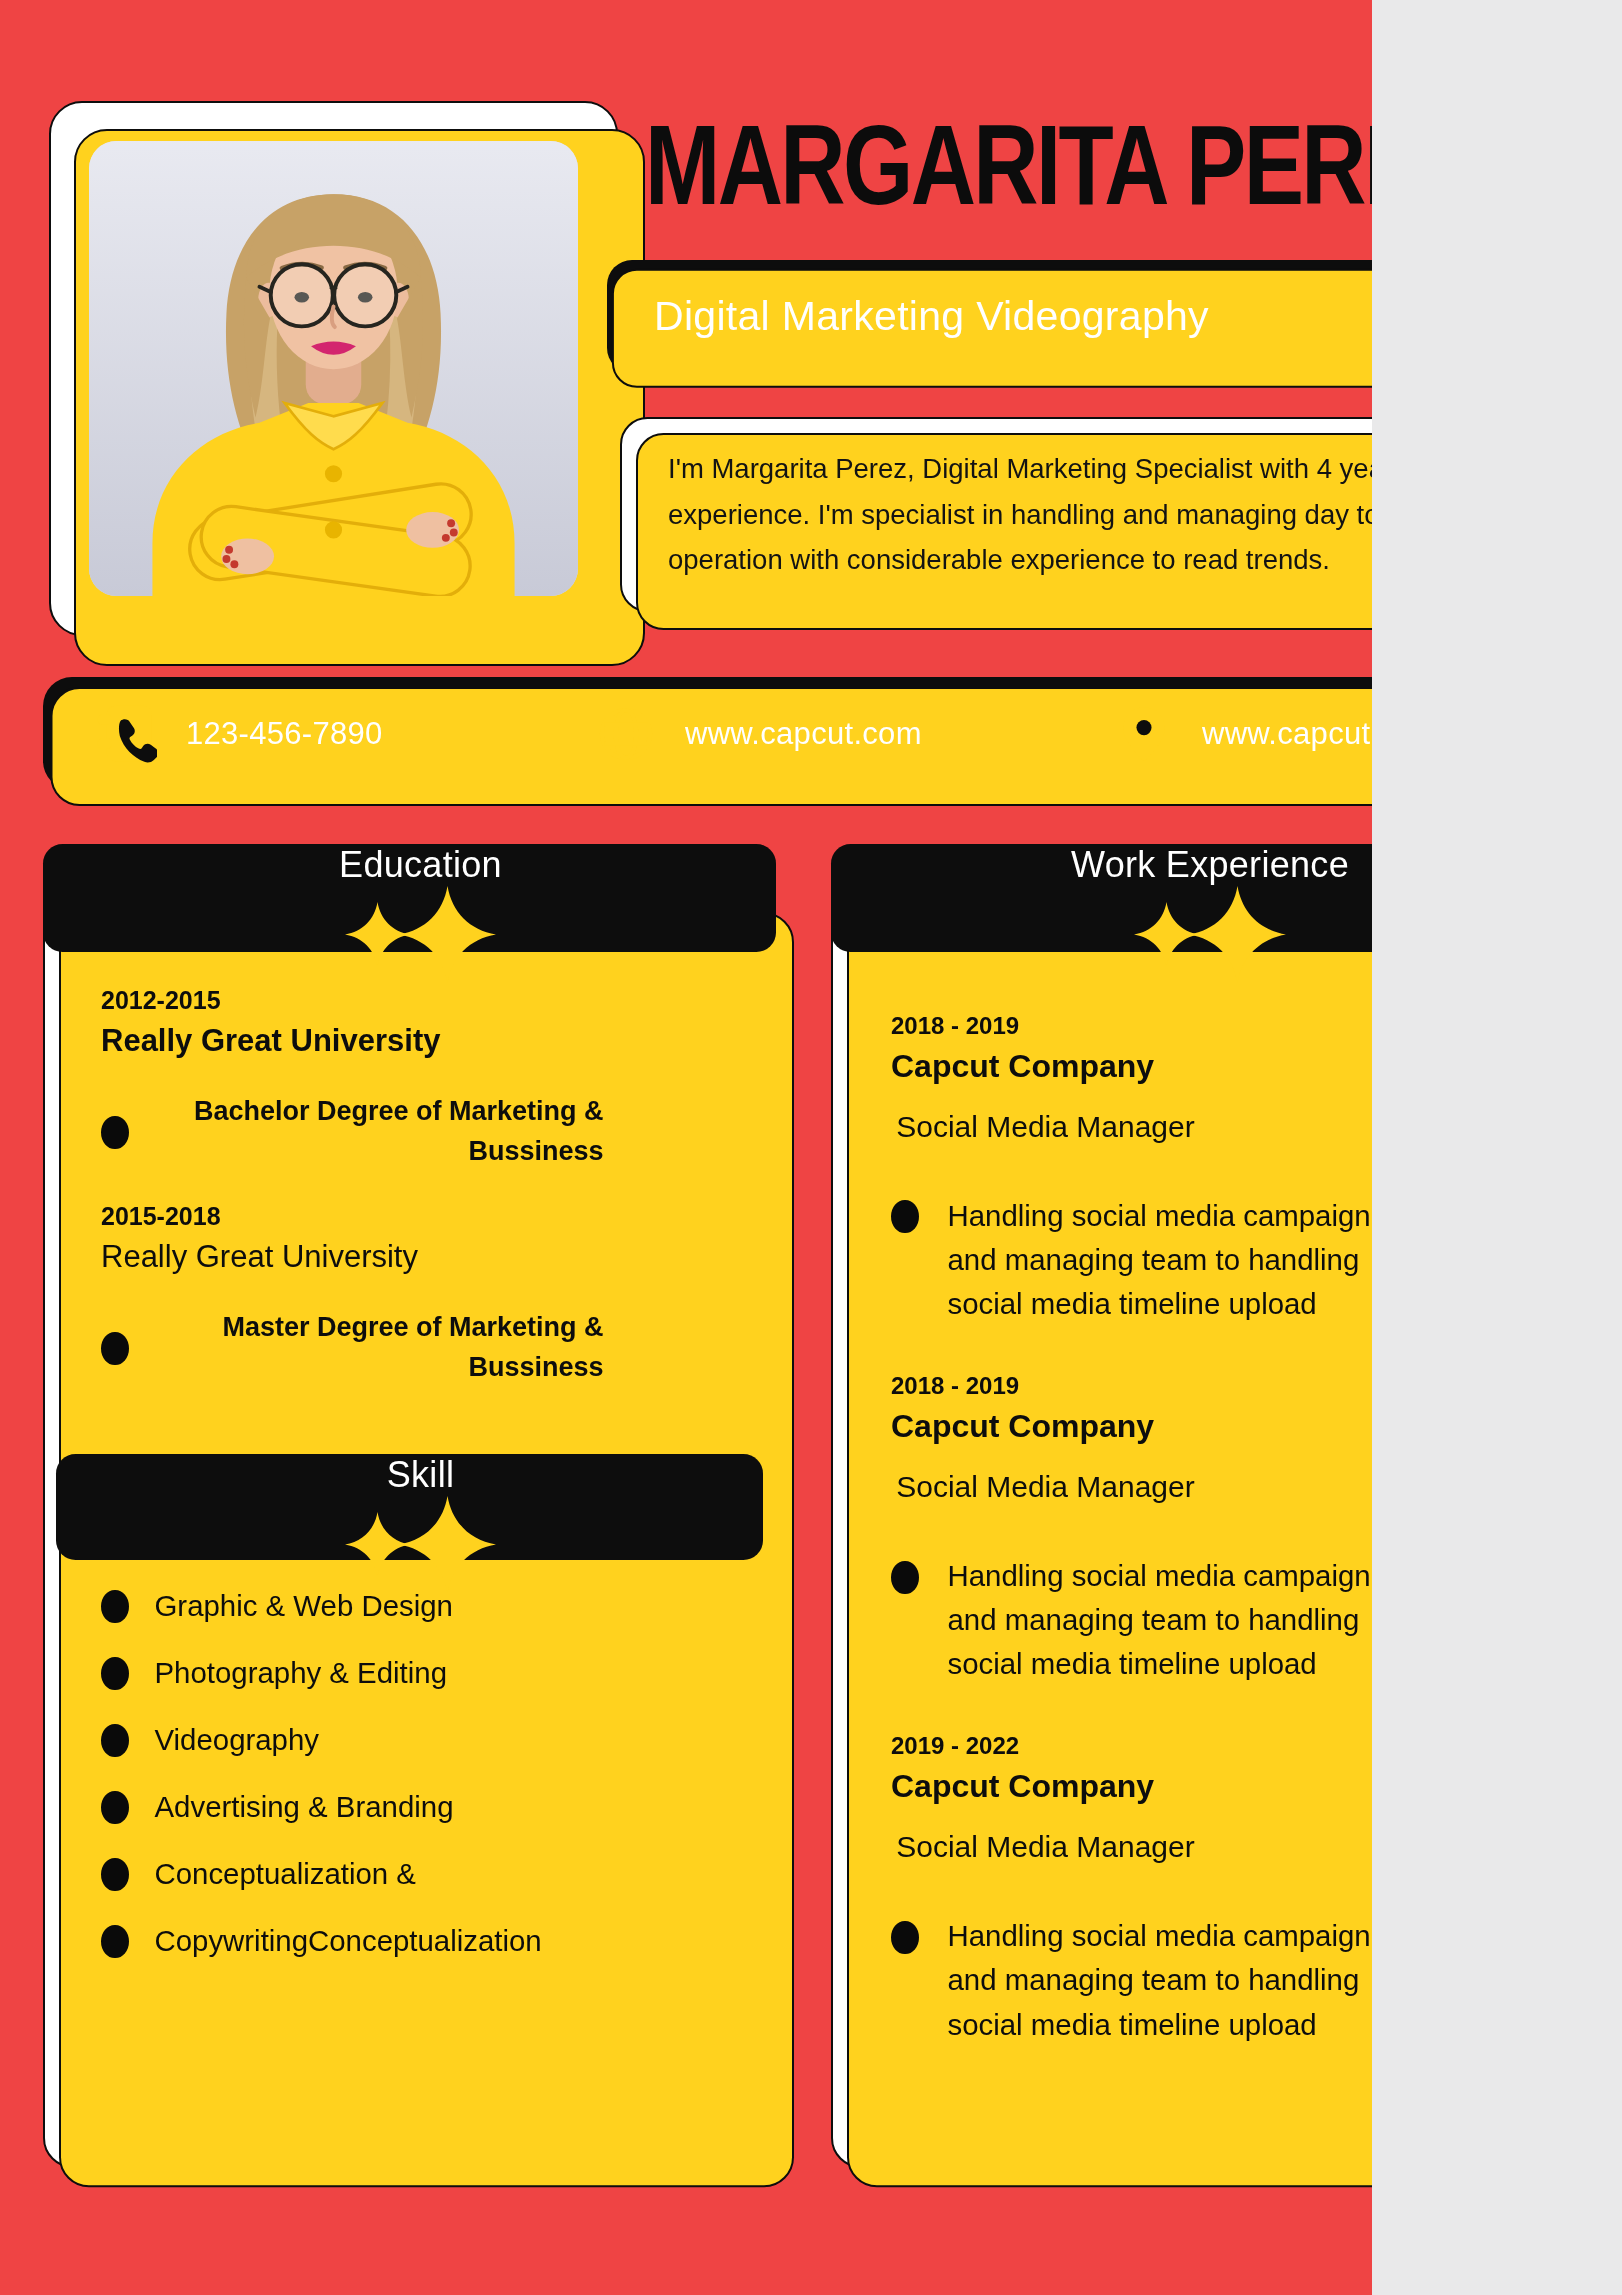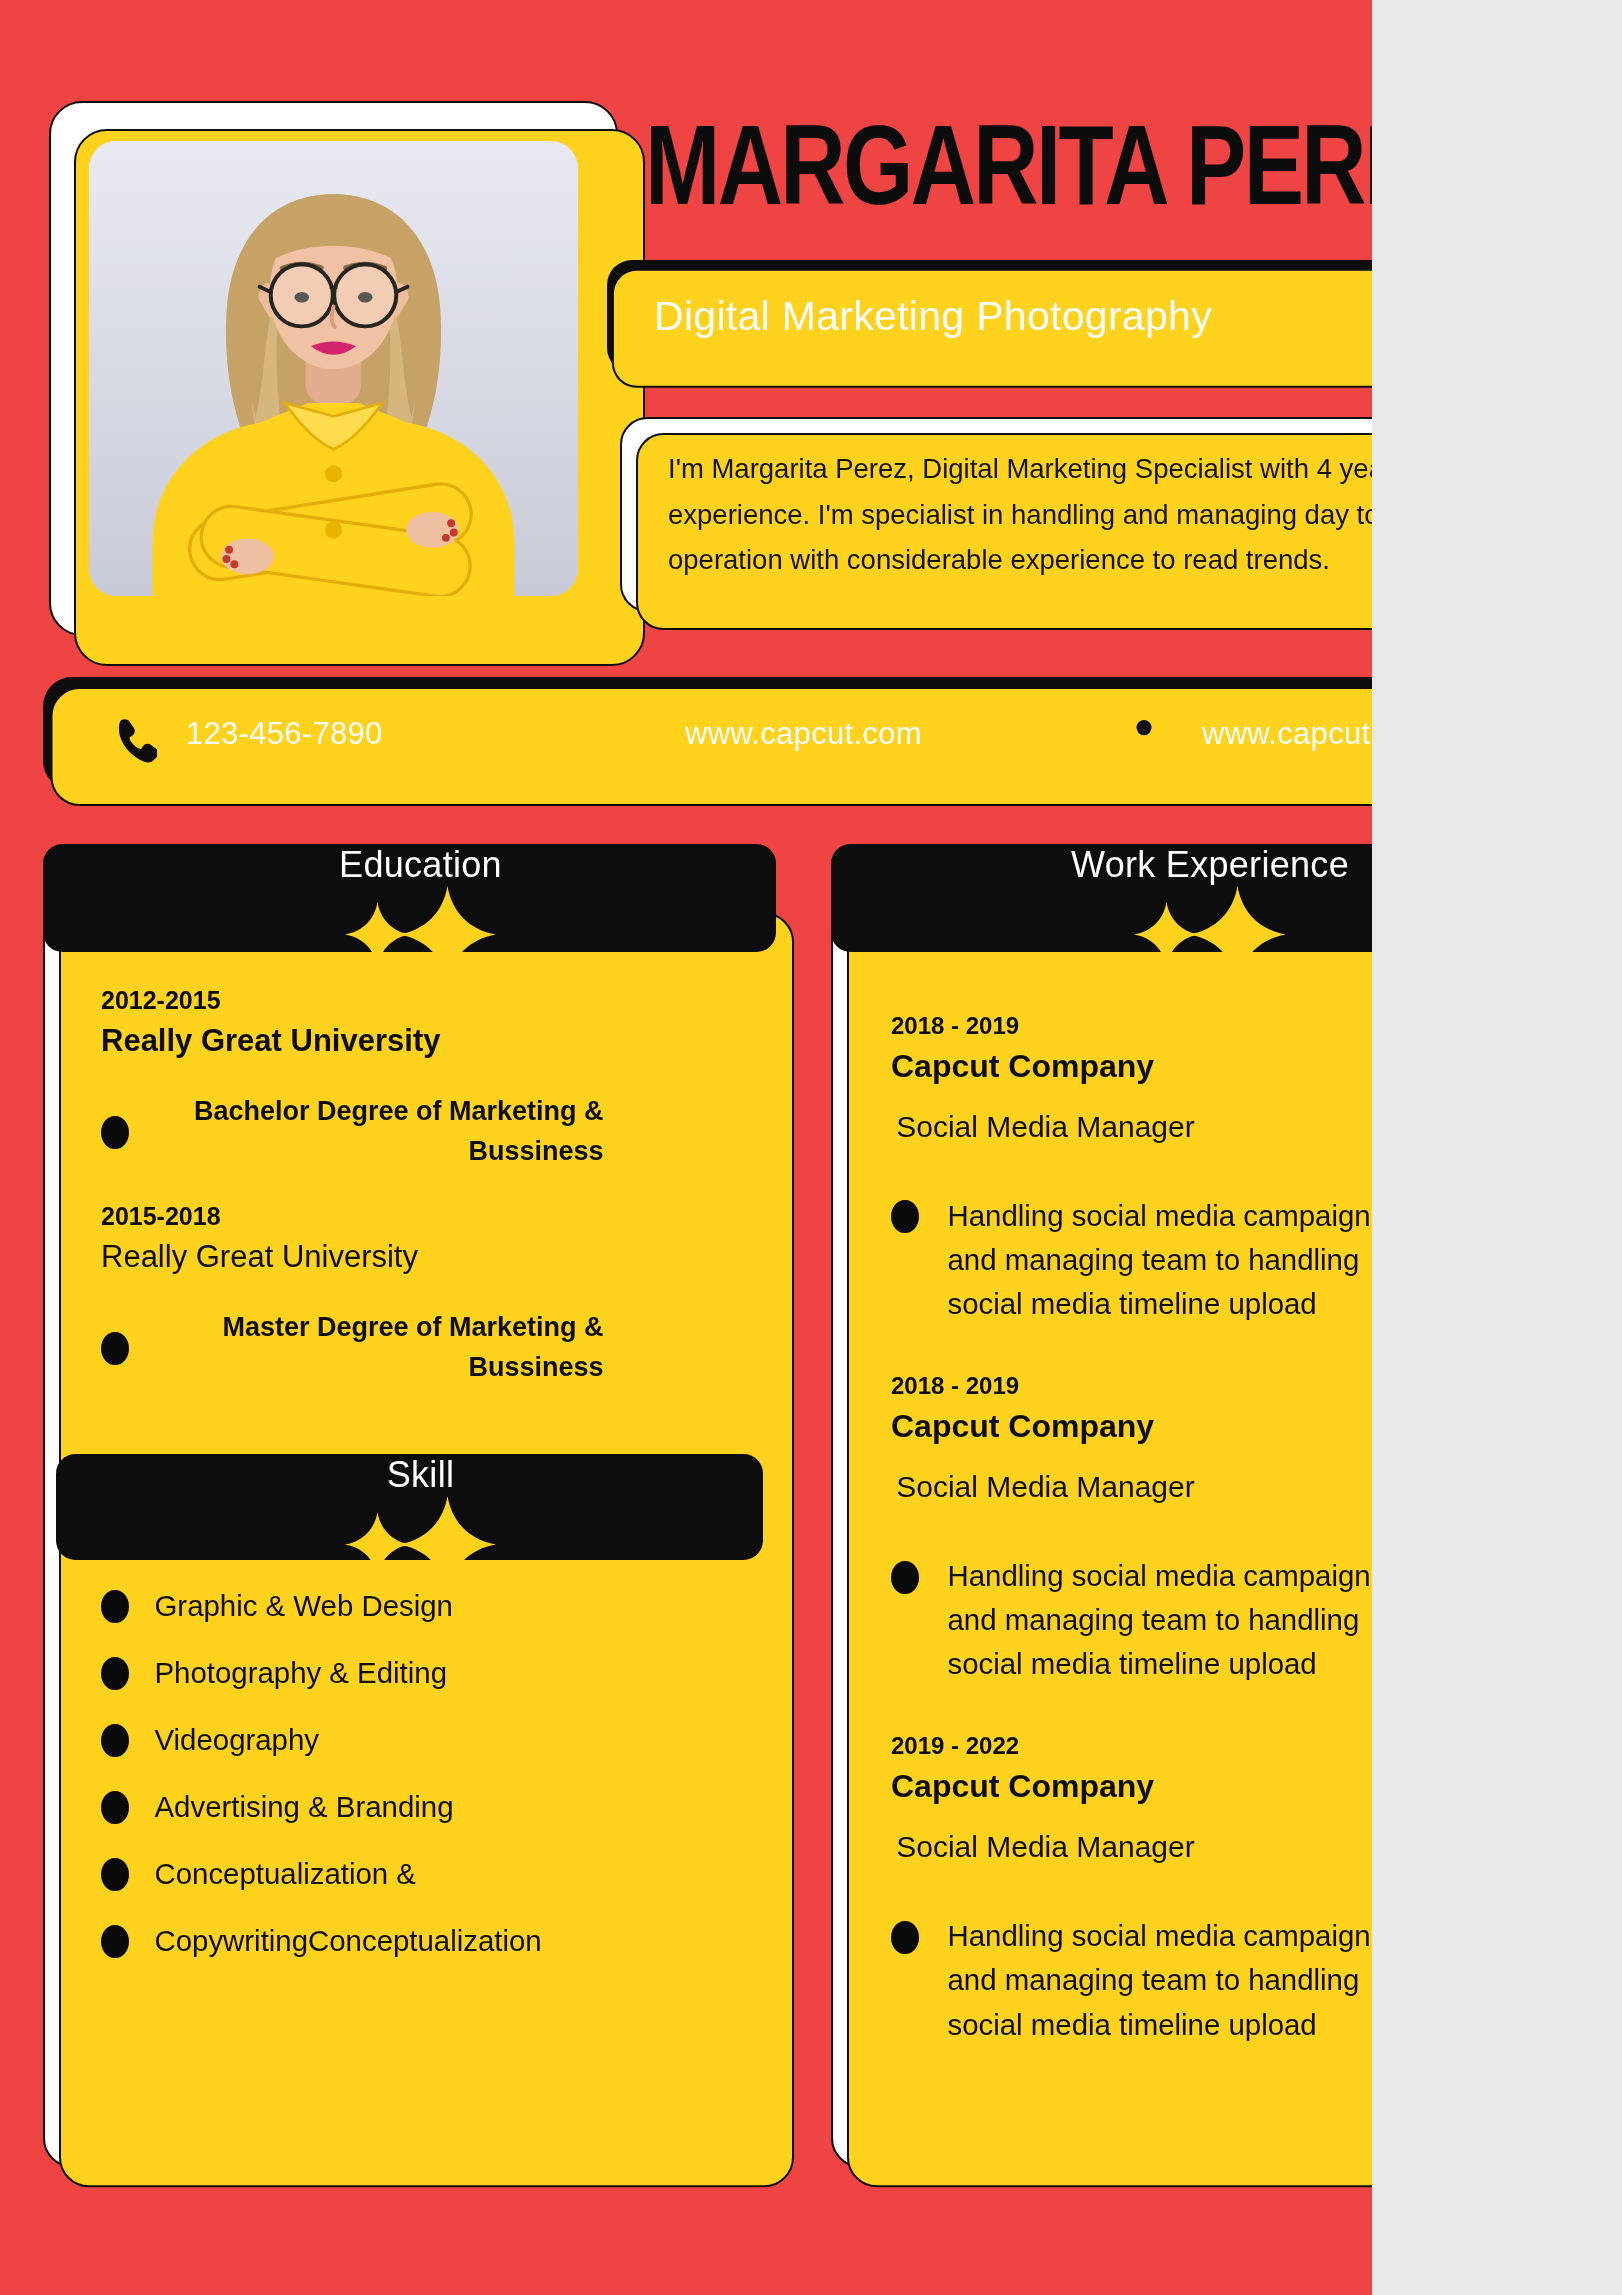--- a/index.html
+++ b/index.html
@@ -156,21 +156,21 @@
           <circle cx="208" cy="644" r="6" fill="#C43A2E"></circle>
           <circle cx="220" cy="652" r="6" fill="#C43A2E"></circle>
         <circle cx="370" cy="600" r="13" fill="#E8B400"></circle>
       </svg>
     </div>
   </div>
 
   <div id="name-title">MARGARITA PEREZ</div>
 
   <div id="role-badge" class="shadowed darkbar">
-    <div class="badge-label">Digital Marketing Photography</div>
+    <div class="badge-label">Digital Marketing Videography</div>
     <div class="stars">
       <svg class="star-sm2" viewBox="0 0 100 100">
           <use href="#spark" fill="#FFD21E"></use>
         </svg>
       <svg class="star-lg2" viewBox="0 0 100 100">
           <use href="#spark" fill="#FFD21E"></use>
         </svg>
     </div>
   </div>
 

